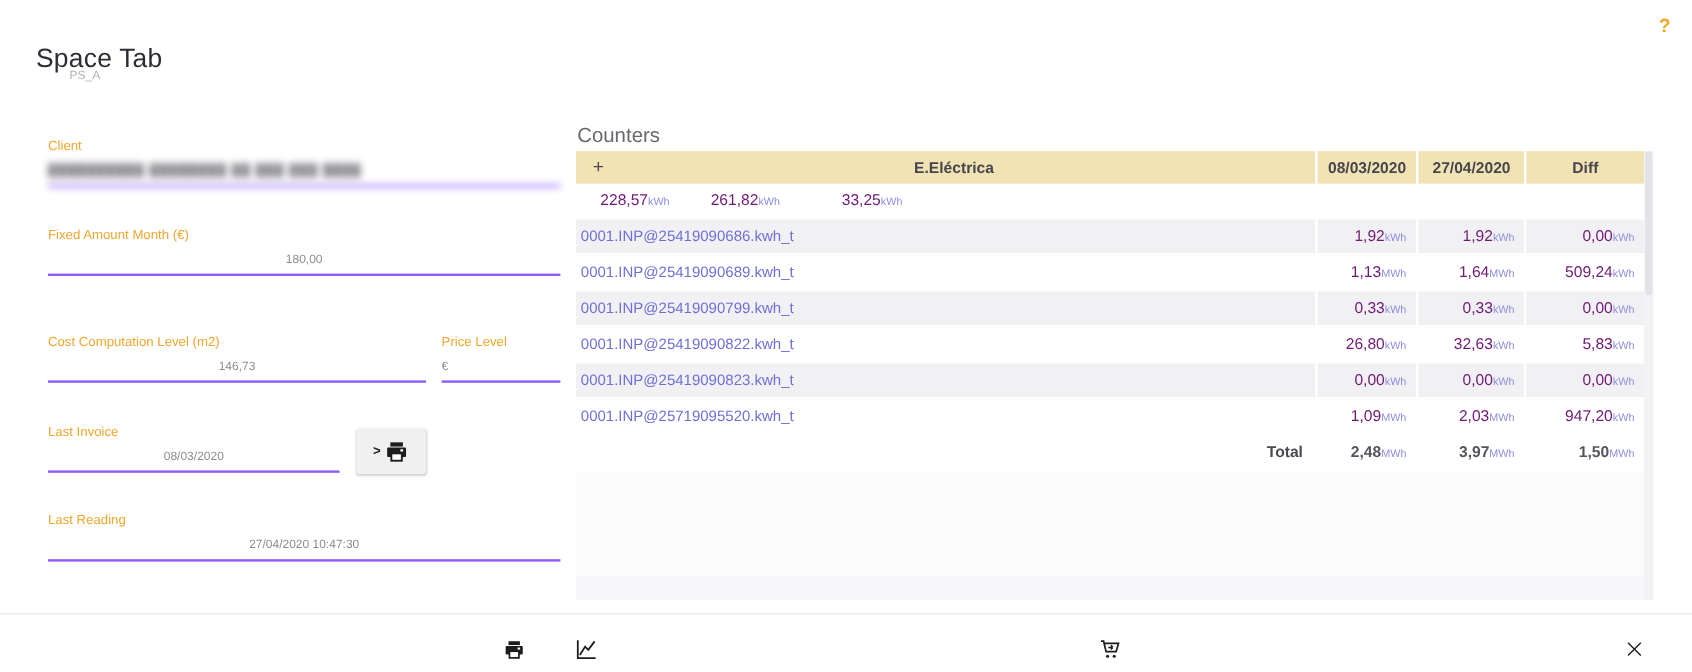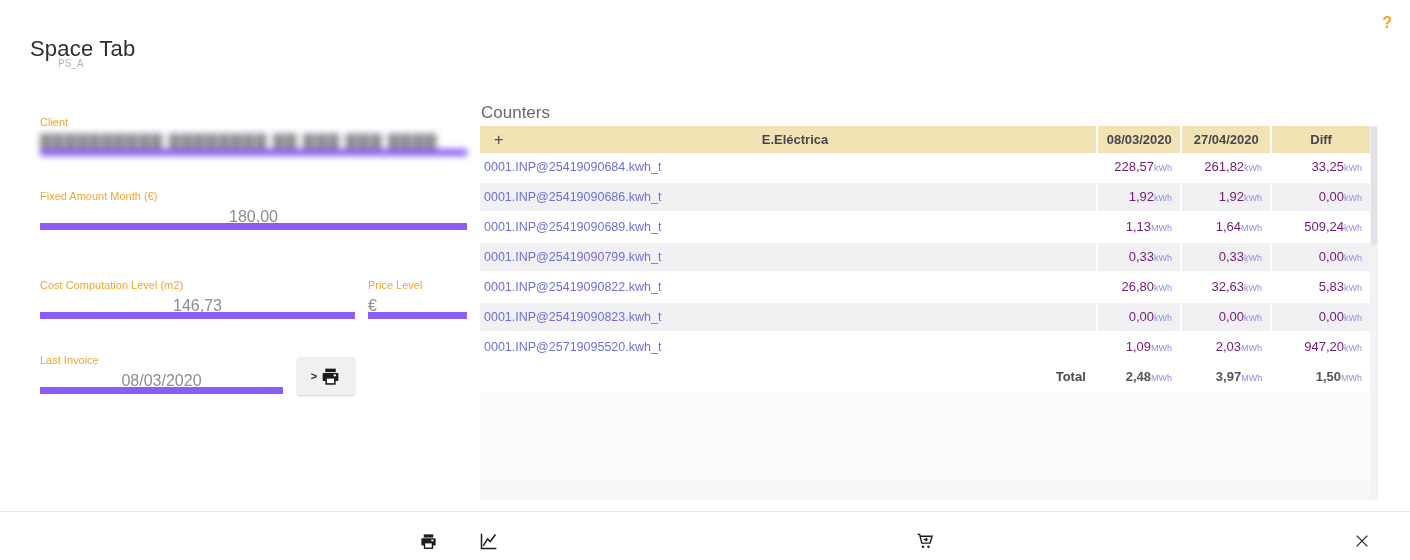--- a/index.html
+++ b/index.html
@@ -10,22 +10,22 @@
   
   .help { position:absolute; right:18px; top:14px; color:#f5a623; font-size:16px;
     font-weight:bold; cursor:pointer; }
   .page-title { position:absolute; left:30px; top:36px; font-size:22px; color:#2e2d33;
     font-weight:500; letter-spacing:.2px; }
   .page-subtitle { position:absolute; left:30px; top:58px; font-size:10px; color:#b3b3b7;padding-left:28px; }
 
   
   .field { position:absolute; }
   .field .lbl { font-size:11px; color:#f0a62f; margin-bottom:4px; }
-  .field .val { font-size:16px; color:#8d8c92; height:24px; line-height:22px;
-    border-bottom:7px solid #8b5cf6; text-align:center; white-space:nowrap; overflow:hidden; }
+  .field .val { font-size:10px; color:#8d8c92; height:24px; line-height:22px;
+    border-bottom:2px solid #8b5cf6; text-align:center; white-space:nowrap; overflow:hidden; }
   .field .val.left { text-align:left; }
   .blurred { filter:blur(3px); color:#c2c2c6; font-size:13px; letter-spacing:1px; }
 
   .print-btn { position:absolute; left:297px; top:357px; width:58px; height:38px;
     background:#f0f0f0; border:none; border-radius:3px; cursor:pointer;
     box-shadow:0 1px 2px rgba(0,0,0,.18); display:flex; align-items:center;
     justify-content:center; gap:3px; }
   .print-btn .chev { font-size:11px; color:#1d1d1f; font-weight:bold; }
 
   
@@ -103,35 +103,38 @@
     <span>
       <svg width="21" height="21" viewBox="0 0 24 24">
         <rect x="6" y="3" width="12" height="4" fill="#1d1d1f"></rect>
         <rect x="3" y="8" width="18" height="9" rx="1" fill="#1d1d1f"></rect>
         <rect x="15.6" y="9.6" width="2.6" height="2.2" fill="#ffffff"></rect>
         <rect x="7" y="13.5" width="10" height="7" fill="#ffffff" stroke="#1d1d1f" stroke-width="1.8"></rect>
       </svg>
     </span>
   </button>
 
+  <div class="field" style="left:40px; top:428px; width:427px;">
+    <div class="lbl">Last Reading</div>
+    <div class="val">27/04/2020 10:47:30</div>
+  </div>
 
   <div class="counters-title">Counters</div>
 
   <div class="table-wrap">
     <div class="grid">
       <div class="trow thead" style="position:relative;">
         <div class="c-name">+</div>
         <div class="hname" style="font-weight:bold; font-size:13px; color:#47464d;">E.Eléctrica</div>
         <div class="c-v1">08/03/2020</div>
         <div class="c-v2">27/04/2020</div>
         <div class="c-d">Diff</div>
       </div>
 
       <div class="trow tbody-row">
-        <div class="c-name"><span class="counter-link">0001.INP@25419090684.kwh_t</span></div>
         <div class="c-v1"><span class="num">228,57</span><span class="unit">kWh</span></div>
         <div class="c-v2"><span class="num">261,82</span><span class="unit">kWh</span></div>
         <div class="c-d"><span class="num">33,25</span><span class="unit">kWh</span></div>
       </div>
       <div class="trow tbody-row stripe">
         <div class="c-name"><span class="counter-link">0001.INP@25419090686.kwh_t</span></div>
         <div class="c-v1"><span class="num">1,92</span><span class="unit">kWh</span></div>
         <div class="c-v2"><span class="num">1,92</span><span class="unit">kWh</span></div>
         <div class="c-d"><span class="num">0,00</span><span class="unit">kWh</span></div>
       </div>

